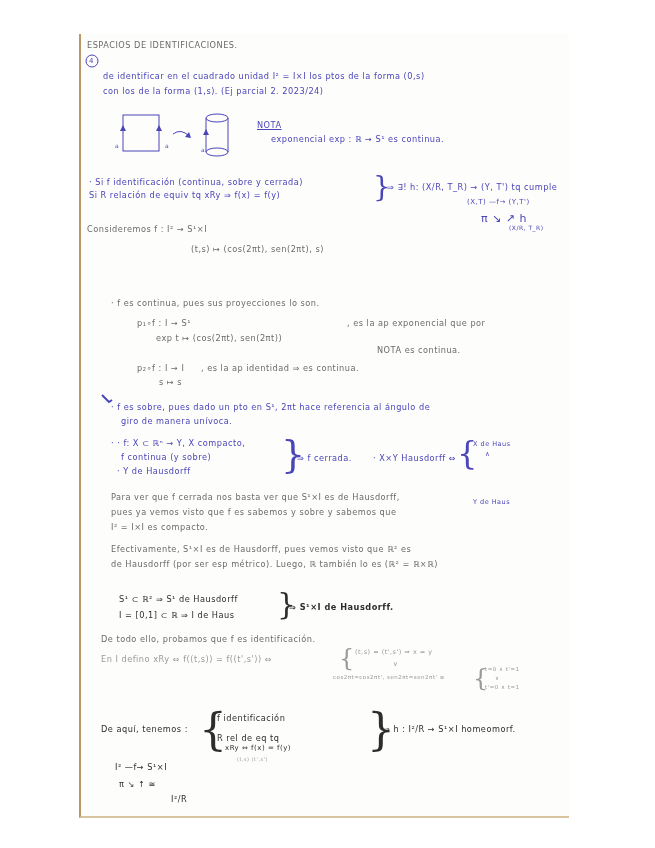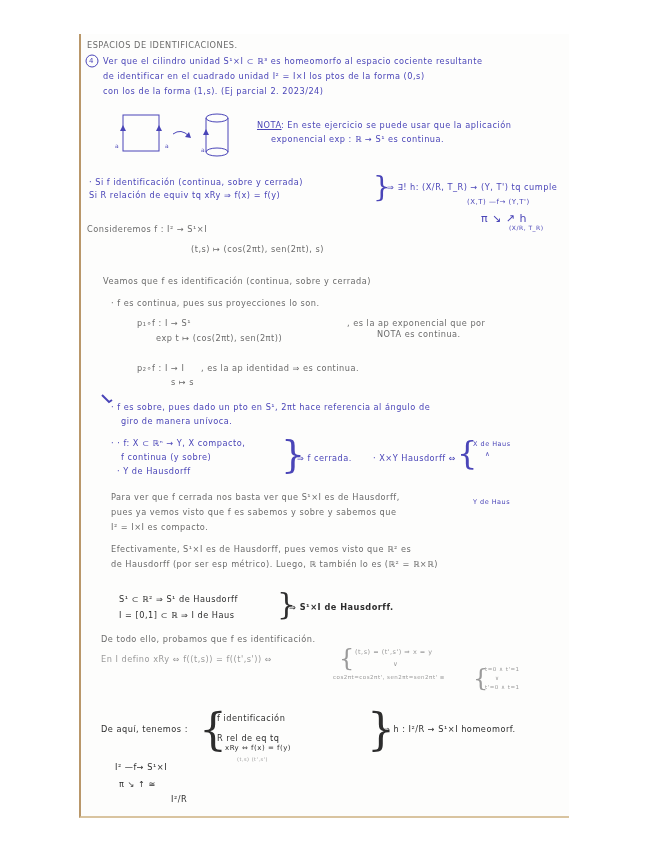--- a/index.html
+++ b/index.html
@@ -22,63 +22,60 @@
 <body>
 
 <div class="page">
 
   <div class="line grey" style="left:6px;top:6px;">ESPACIOS DE IDENTIFICACIONES.</div>
 
   <svg style="left:4px;top:20px;" width="14" height="14">
     <circle cx="7" cy="7" r="6" fill="none" stroke="#4a45b8" stroke-width="1"></circle>
   </svg>
   <div class="line blue" style="left:8px;top:23px;font-size:7px;">4</div>
-  <div class="line blue" style="left:22px;top:22px;">Ver que el cilindro unidad S¹×I ⊂ ℝ³ es homeomorfo al espacio cociente resultante</div>
   <div class="line blue" style="left:22px;top:37px;">de identificar en el cuadrado unidad I² = I×I los ptos de la forma (0,s)</div>
   <div class="line blue" style="left:22px;top:52px;">con los de la forma (1,s). (Ej parcial 2. 2023/24)</div>
 
   <svg style="left:30px;top:78px;" width="140" height="50">
     <rect x="12" y="3" width="36" height="36" fill="none" stroke="#4a45b8" stroke-width="1"></rect>
     <polygon points="12,13 9,19 15,19" fill="#4a45b8"></polygon>
     <polygon points="48,13 45,19 51,19" fill="#4a45b8"></polygon>
     <path d="M62 22 Q70 16 78 24" fill="none" stroke="#4a45b8" stroke-width="1"></path>
     <polygon points="80,26 74,25 78,20" fill="#4a45b8"></polygon>
     <ellipse cx="106" cy="6" rx="11" ry="4" fill="none" stroke="#4a45b8" stroke-width="1"></ellipse>
     <ellipse cx="106" cy="40" rx="11" ry="4" fill="none" stroke="#4a45b8" stroke-width="1"></ellipse>
     <line x1="95" y1="6" x2="95" y2="40" stroke="#4a45b8" stroke-width="1"></line>
     <line x1="117" y1="6" x2="117" y2="40" stroke="#4a45b8" stroke-width="1"></line>
     <polygon points="95,17 92,23 98,23" fill="#4a45b8"></polygon>
   </svg>
   <div class="line blue" style="left:34px;top:108px;font-size:6px;">a</div>
   <div class="line blue" style="left:84px;top:108px;font-size:6px;">a</div>
   <div class="line blue" style="left:120px;top:112px;font-size:6px;">a</div>
 
   <div class="line blue under" style="left:176px;top:86px;">NOTA</div>
-  <div class="line blue" style="left:200px;top:86px;">: En este ejercicio se puede usar que la aplicación</div>
   <div class="line blue" style="left:190px;top:100px;">exponencial  exp : ℝ → S¹ es continua.</div>
 
   <div class="line blue" style="left:8px;top:143px;">· Si f identificación (continua, sobre y cerrada)</div>
   <div class="line blue" style="left:8px;top:156px;">  Si R relación de equiv tq xRy ⇒ f(x) = f(y)</div>
   <div class="brace blue" style="left:292px;top:136px;font-size:28px;">}</div>
   <div class="line blue" style="left:306px;top:148px;">⇒ ∃! h: (X/R, T_R) → (Y, T') tq cumple</div>
   <div class="line blue" style="left:386px;top:164px;font-size:7px;">(X,T) —f→ (Y,T')</div>
   <div class="line blue" style="left:400px;top:178px;font-size:11px;">π ↘   ↗ h</div>
   <div class="line blue" style="left:428px;top:190px;font-size:6px;">(X/R, T_R)</div>
 
   <div class="line grey" style="left:6px;top:190px;">Consideremos  f : I² → S¹×I</div>
   <div class="line grey" style="left:110px;top:210px;">(t,s) ↦ (cos(2πt), sen(2πt), s)</div>
 
-  <div class="line grey" style="left:22px;top:242px;">Veamos que f es identificación (continua, sobre y cerrada)</div>
   <div class="line grey" style="left:30px;top:264px;">· f es continua, pues sus proyecciones lo son.</div>
   <div class="line grey" style="left:56px;top:284px;">p₁∘f : I → S¹</div>
   <div class="line grey" style="left:34px;top:299px;margin-left:41px;">exp    t ↦ (cos(2πt), sen(2πt))</div>
   <div class="line grey" style="left:266px;top:284px;">, es la ap exponencial que por</div>
-  <div class="line grey" style="left:296px;top:295px;">NOTA es continua.</div>
+  <div class="line grey" style="left:296px;top:311px;">NOTA es continua.</div>
   <div class="line grey" style="left:56px;top:329px;">p₂∘f : I → I</div>
-  <div class="line grey" style="left:90px;top:343px;">s ↦ s</div>
+  <div class="line grey" style="left:78px;top:343px;">s ↦ s</div>
   <div class="line grey" style="left:120px;top:329px;">, es la ap identidad ⇒ es continua.</div>
 
   <svg style="left:20px;top:360px;" width="12" height="12">
     <path d="M1 1 L8 8 L11 6" fill="none" stroke="#4a45b8" stroke-width="2"></path>
   </svg>
   <div class="line blue" style="left:30px;top:368px;">· f es sobre, pues dado un pto en S¹, 2πt hace referencia al ángulo de</div>
   <div class="line blue" style="left:40px;top:382px;">giro de manera unívoca.</div>
 
   <div class="line blue" style="left:30px;top:404px;text-align:right;">· · f: X ⊂ ℝⁿ → Y, X compacto,</div>
   <div class="line blue" style="left:40px;top:418px;">f continua (y sobre)</div>

